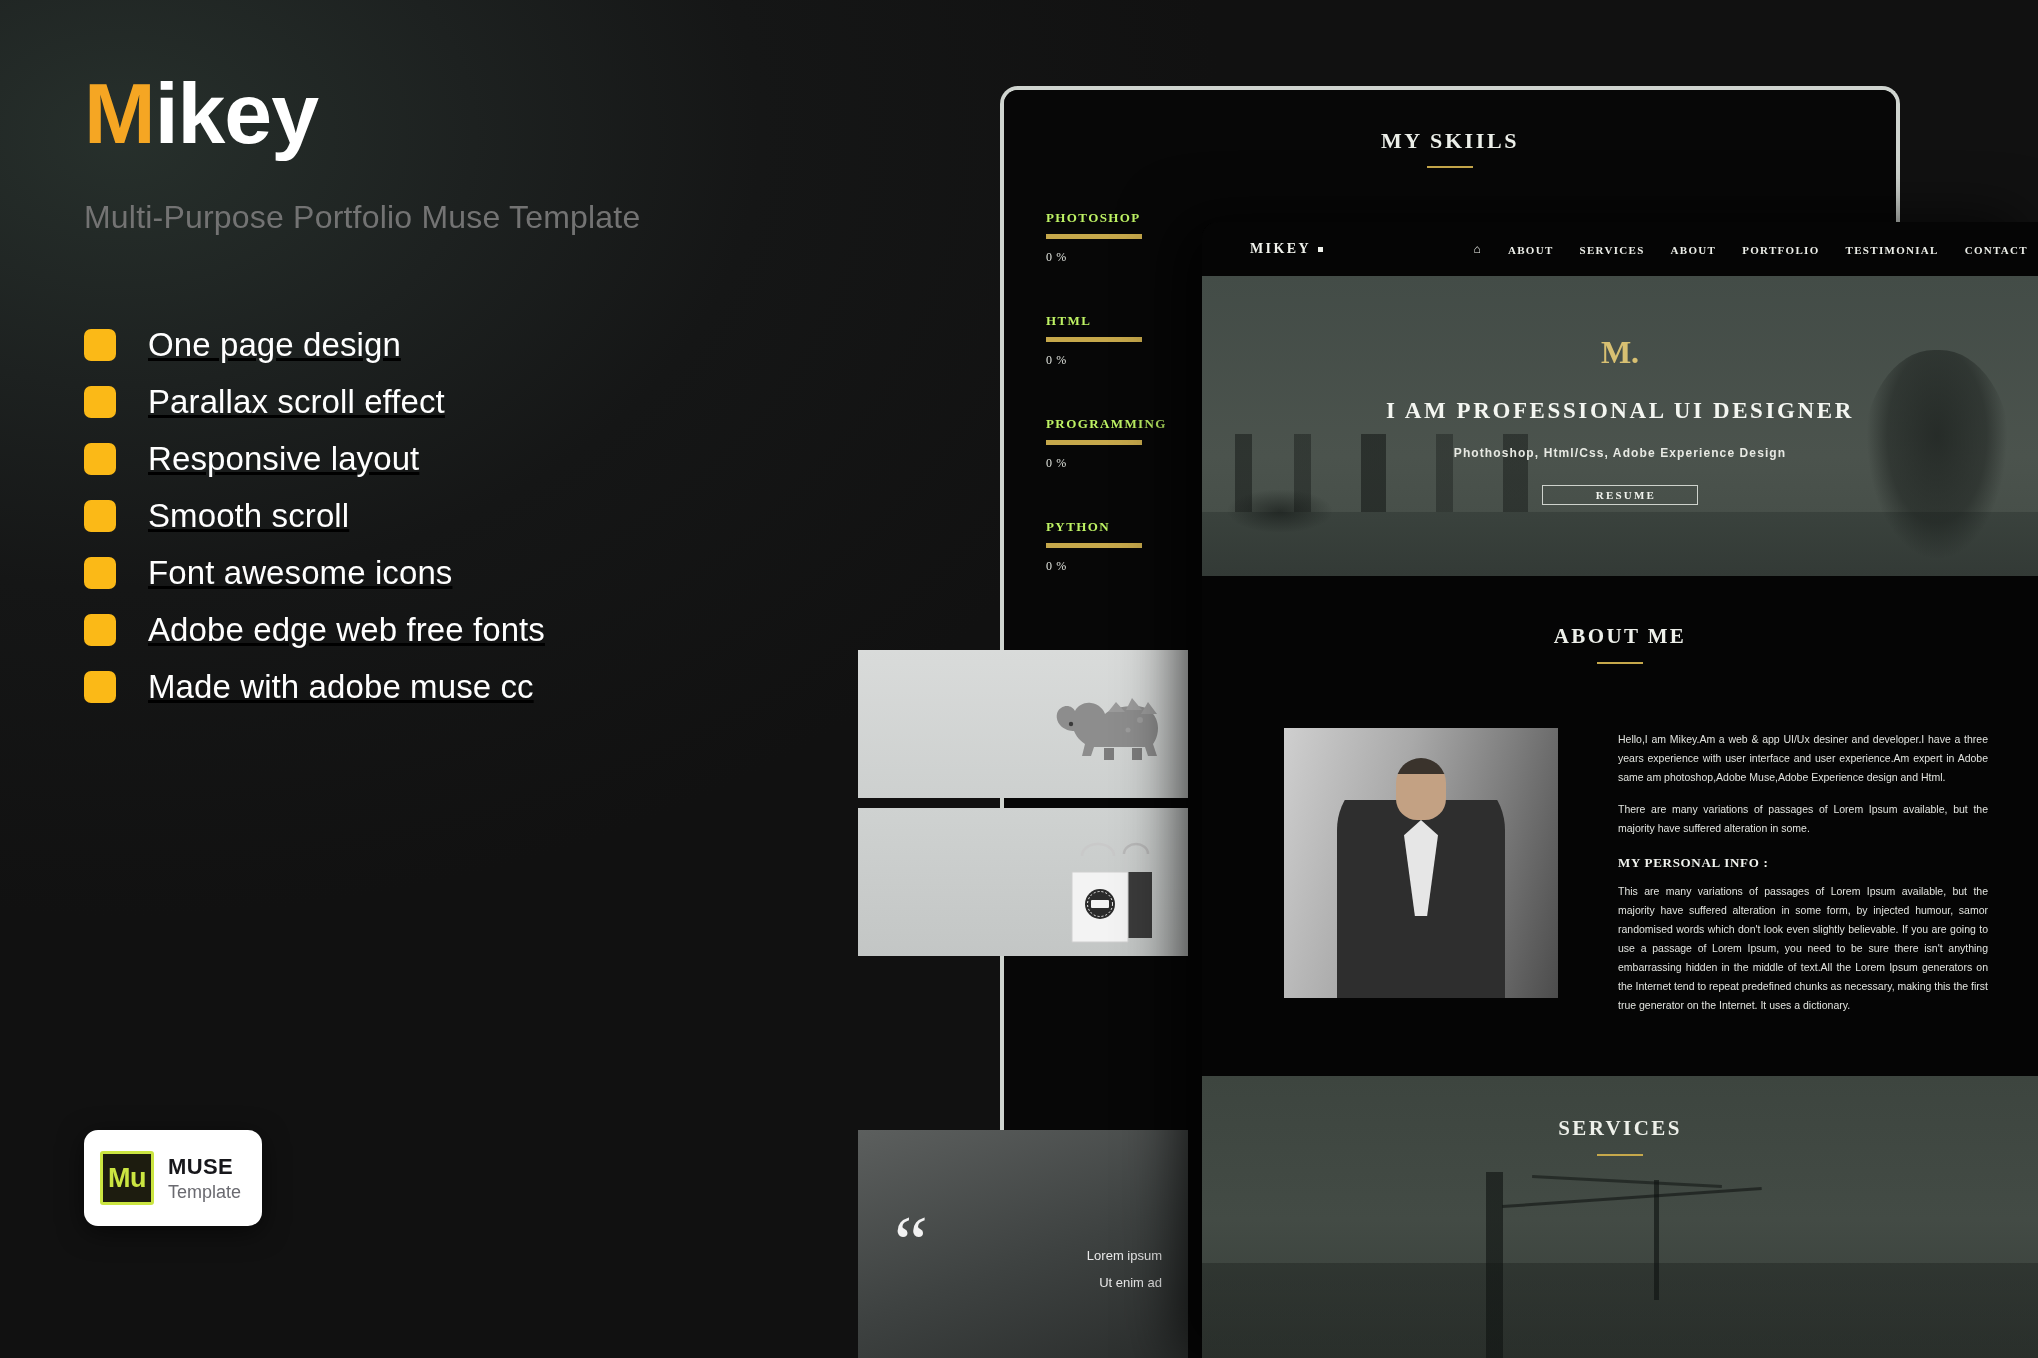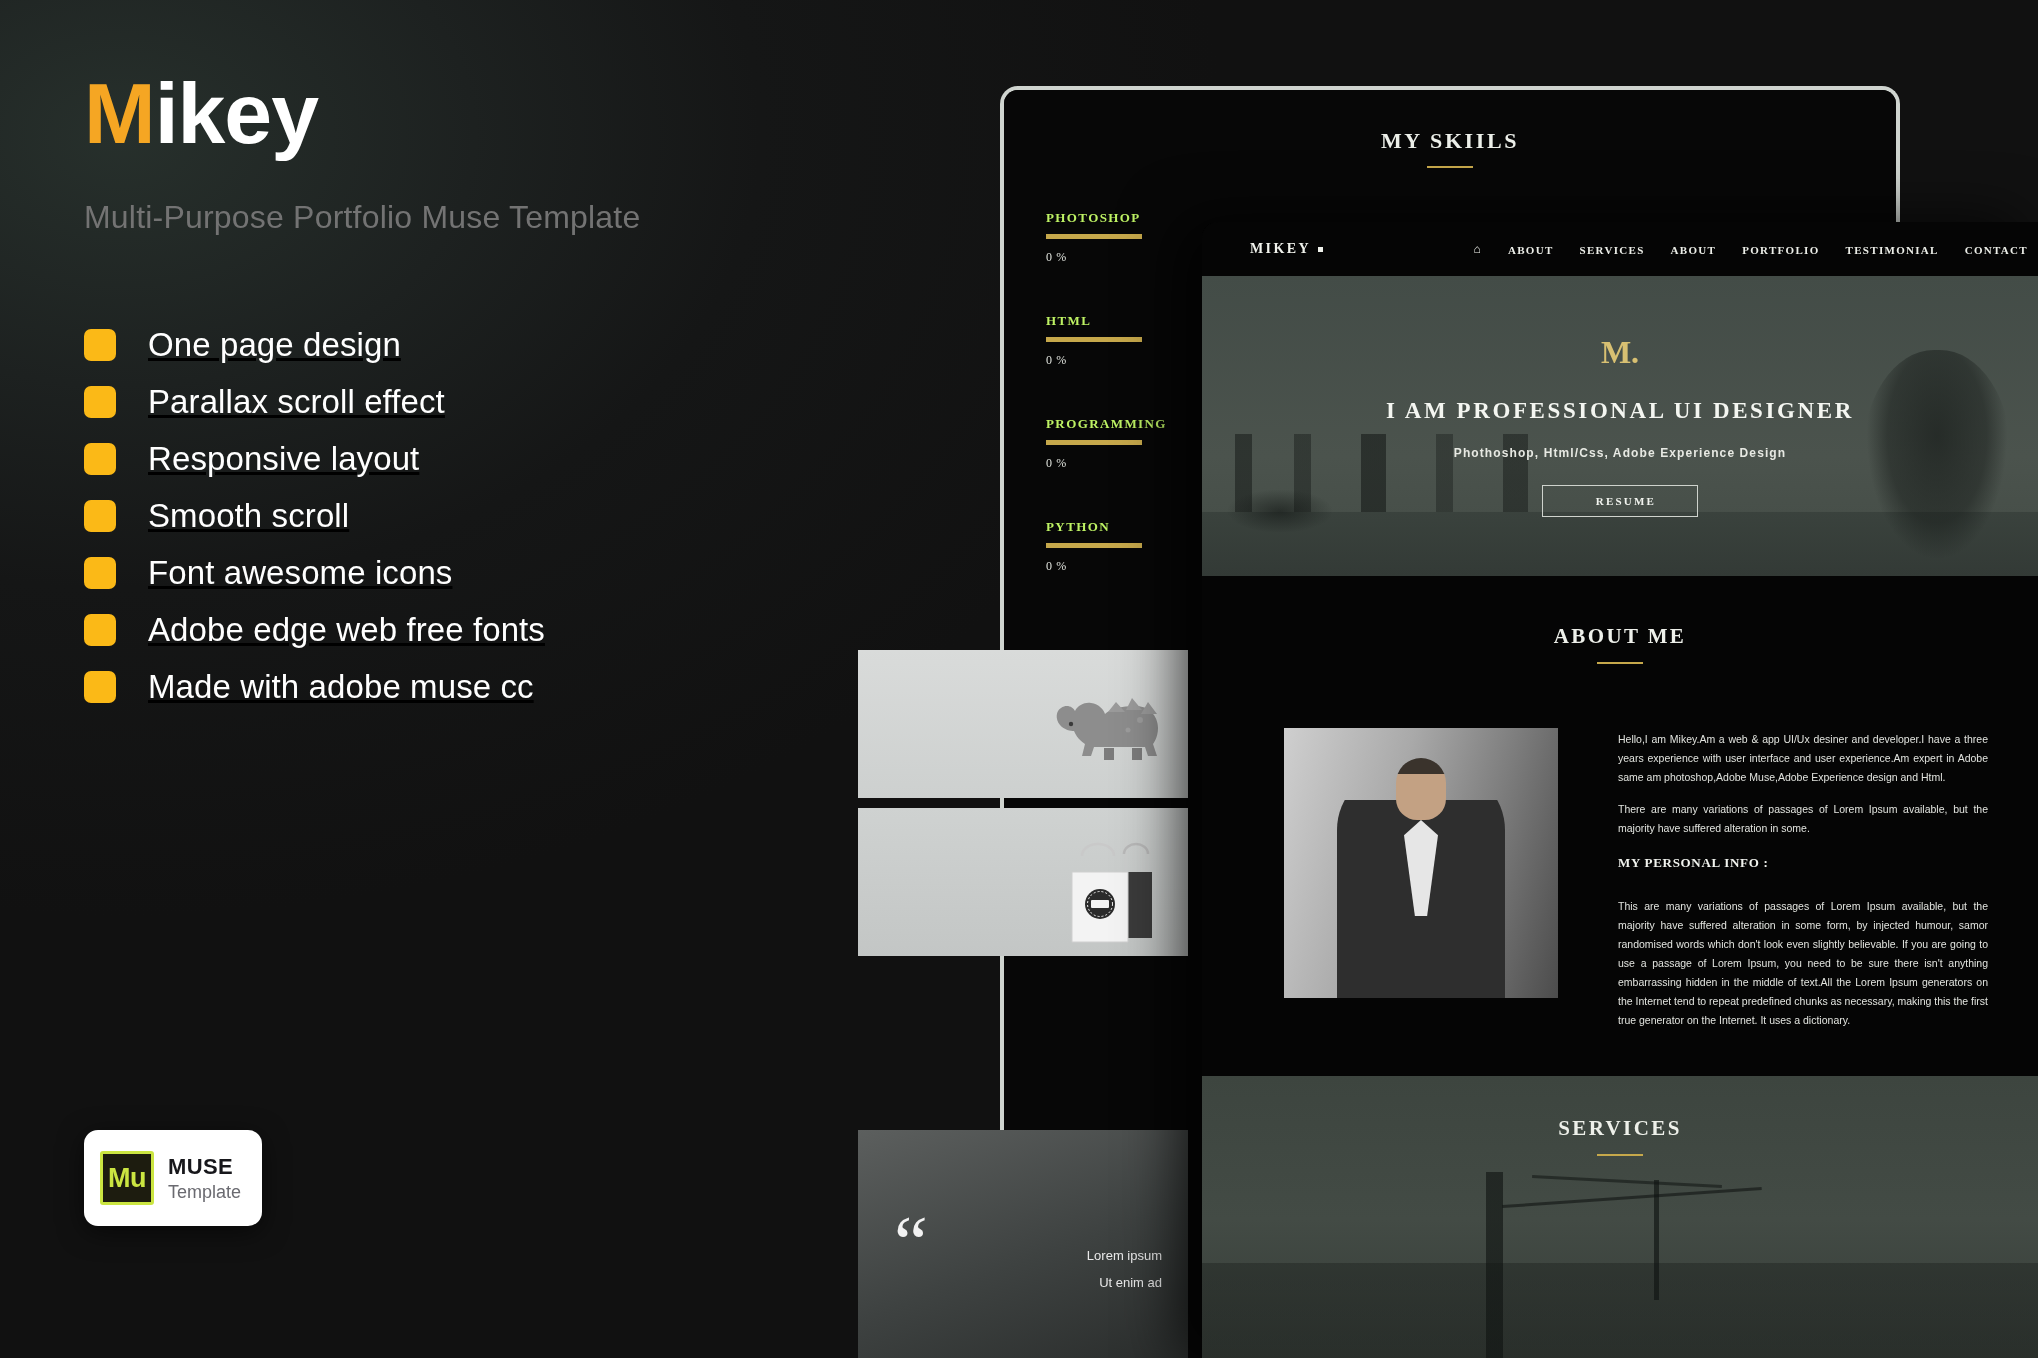--- a/index.html
+++ b/index.html
@@ -175,21 +175,21 @@
     position:absolute; left:0; right:0; top:122px; text-align:center;
     color:#f4f6f1; font-family:"Liberation Serif", serif; font-size:23px;
     letter-spacing:2.6px; font-weight:700;
   }
   #fr-sub {
     position:absolute; left:0; right:0; top:170px; text-align:center;
     color:#e7e9e3; font-size:12px; letter-spacing:1.1px; font-weight:bold;
   }
   #fr-resume {
     position:absolute; left:50%; transform:translateX(-50%); top:209px;
-    width:156px; height:32px; border:1px solid #cfd3cd; display:flex;
+    width:156px; height:20px; border:1px solid #cfd3cd; display:flex;
     align-items:center; justify-content:center; color:#f2f4ef;
     font-family:"Liberation Serif", serif; font-size:11px; letter-spacing:2.2px; font-weight:700;padding-left:12px;
   }
 
   
   #fr-about { position:relative; background:#050505; height:500px; }
   #fr-about .sect-title {
     position:absolute; left:0; right:0; top:48px; text-align:center;
     color:#eef0ea; font-family:"Liberation Serif", serif; font-size:21px;
     letter-spacing:2.4px; font-weight:700;
@@ -220,21 +220,21 @@
     width:34px; height:96px; background:#e6e6e6;
     clip-path:polygon(50% 0,100% 16%,68% 100%,32% 100%,0 16%);
   }
   #fr-copy { flex:1; padding-top:2px; }
   #fr-copy p {
     color:#e2e4df; font-size:10.5px; line-height:1.82; text-align:justify;
     margin-bottom:13px;
   }
   #fr-copy h4 {
     color:#f1f3ee; font-family:"Liberation Serif", serif; font-size:13px;
-    letter-spacing:.7px; margin:16px 0 26px; font-weight:700;
+    letter-spacing:.7px; margin:16px 0 11px; font-weight:700;
   }
 
   
   #fr-services { position:relative; height:286px; overflow:hidden;
     background:linear-gradient(180deg,#3d453f 0%,#434b45 50%,#353b36 100%); }
   #fr-services .cranes {
     position:absolute; left:0; right:0; bottom:0; height:190px;
     background:
       linear-gradient(90deg, transparent 0 34%, rgba(15,19,17,.62) 34% 36%, transparent 36% 100%),
       linear-gradient(180deg, transparent 0 48%, rgba(18,22,20,.34) 48% 100%);

